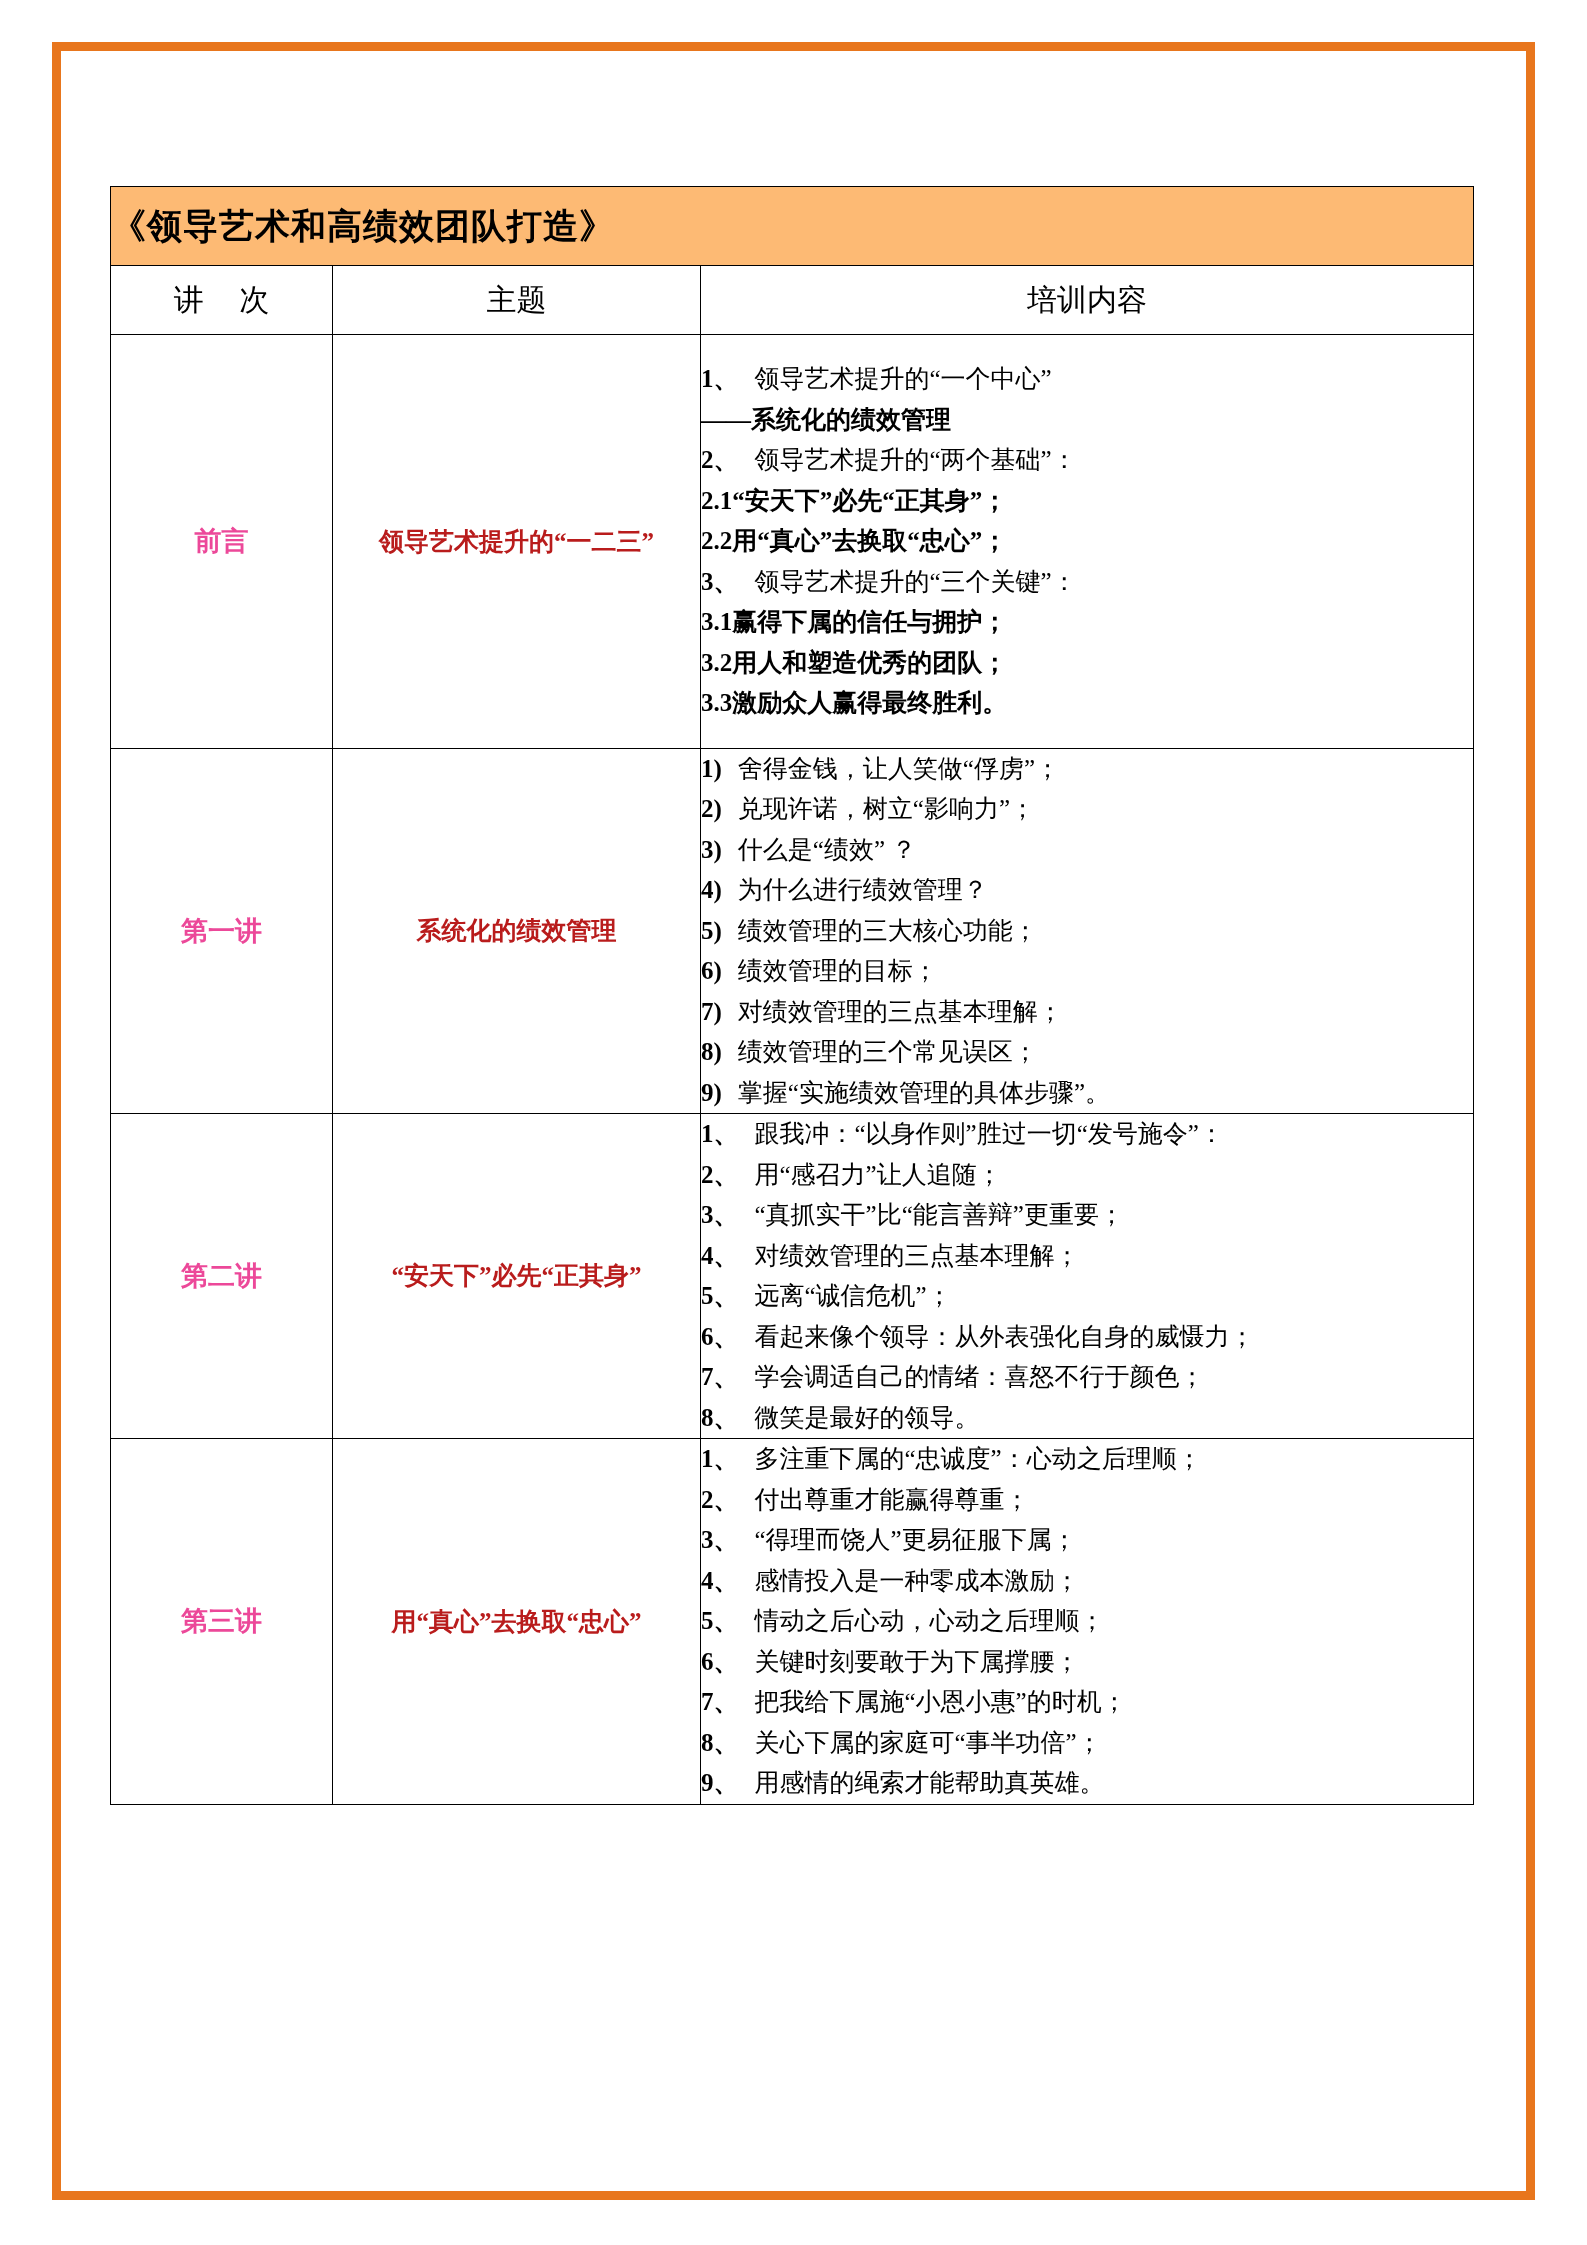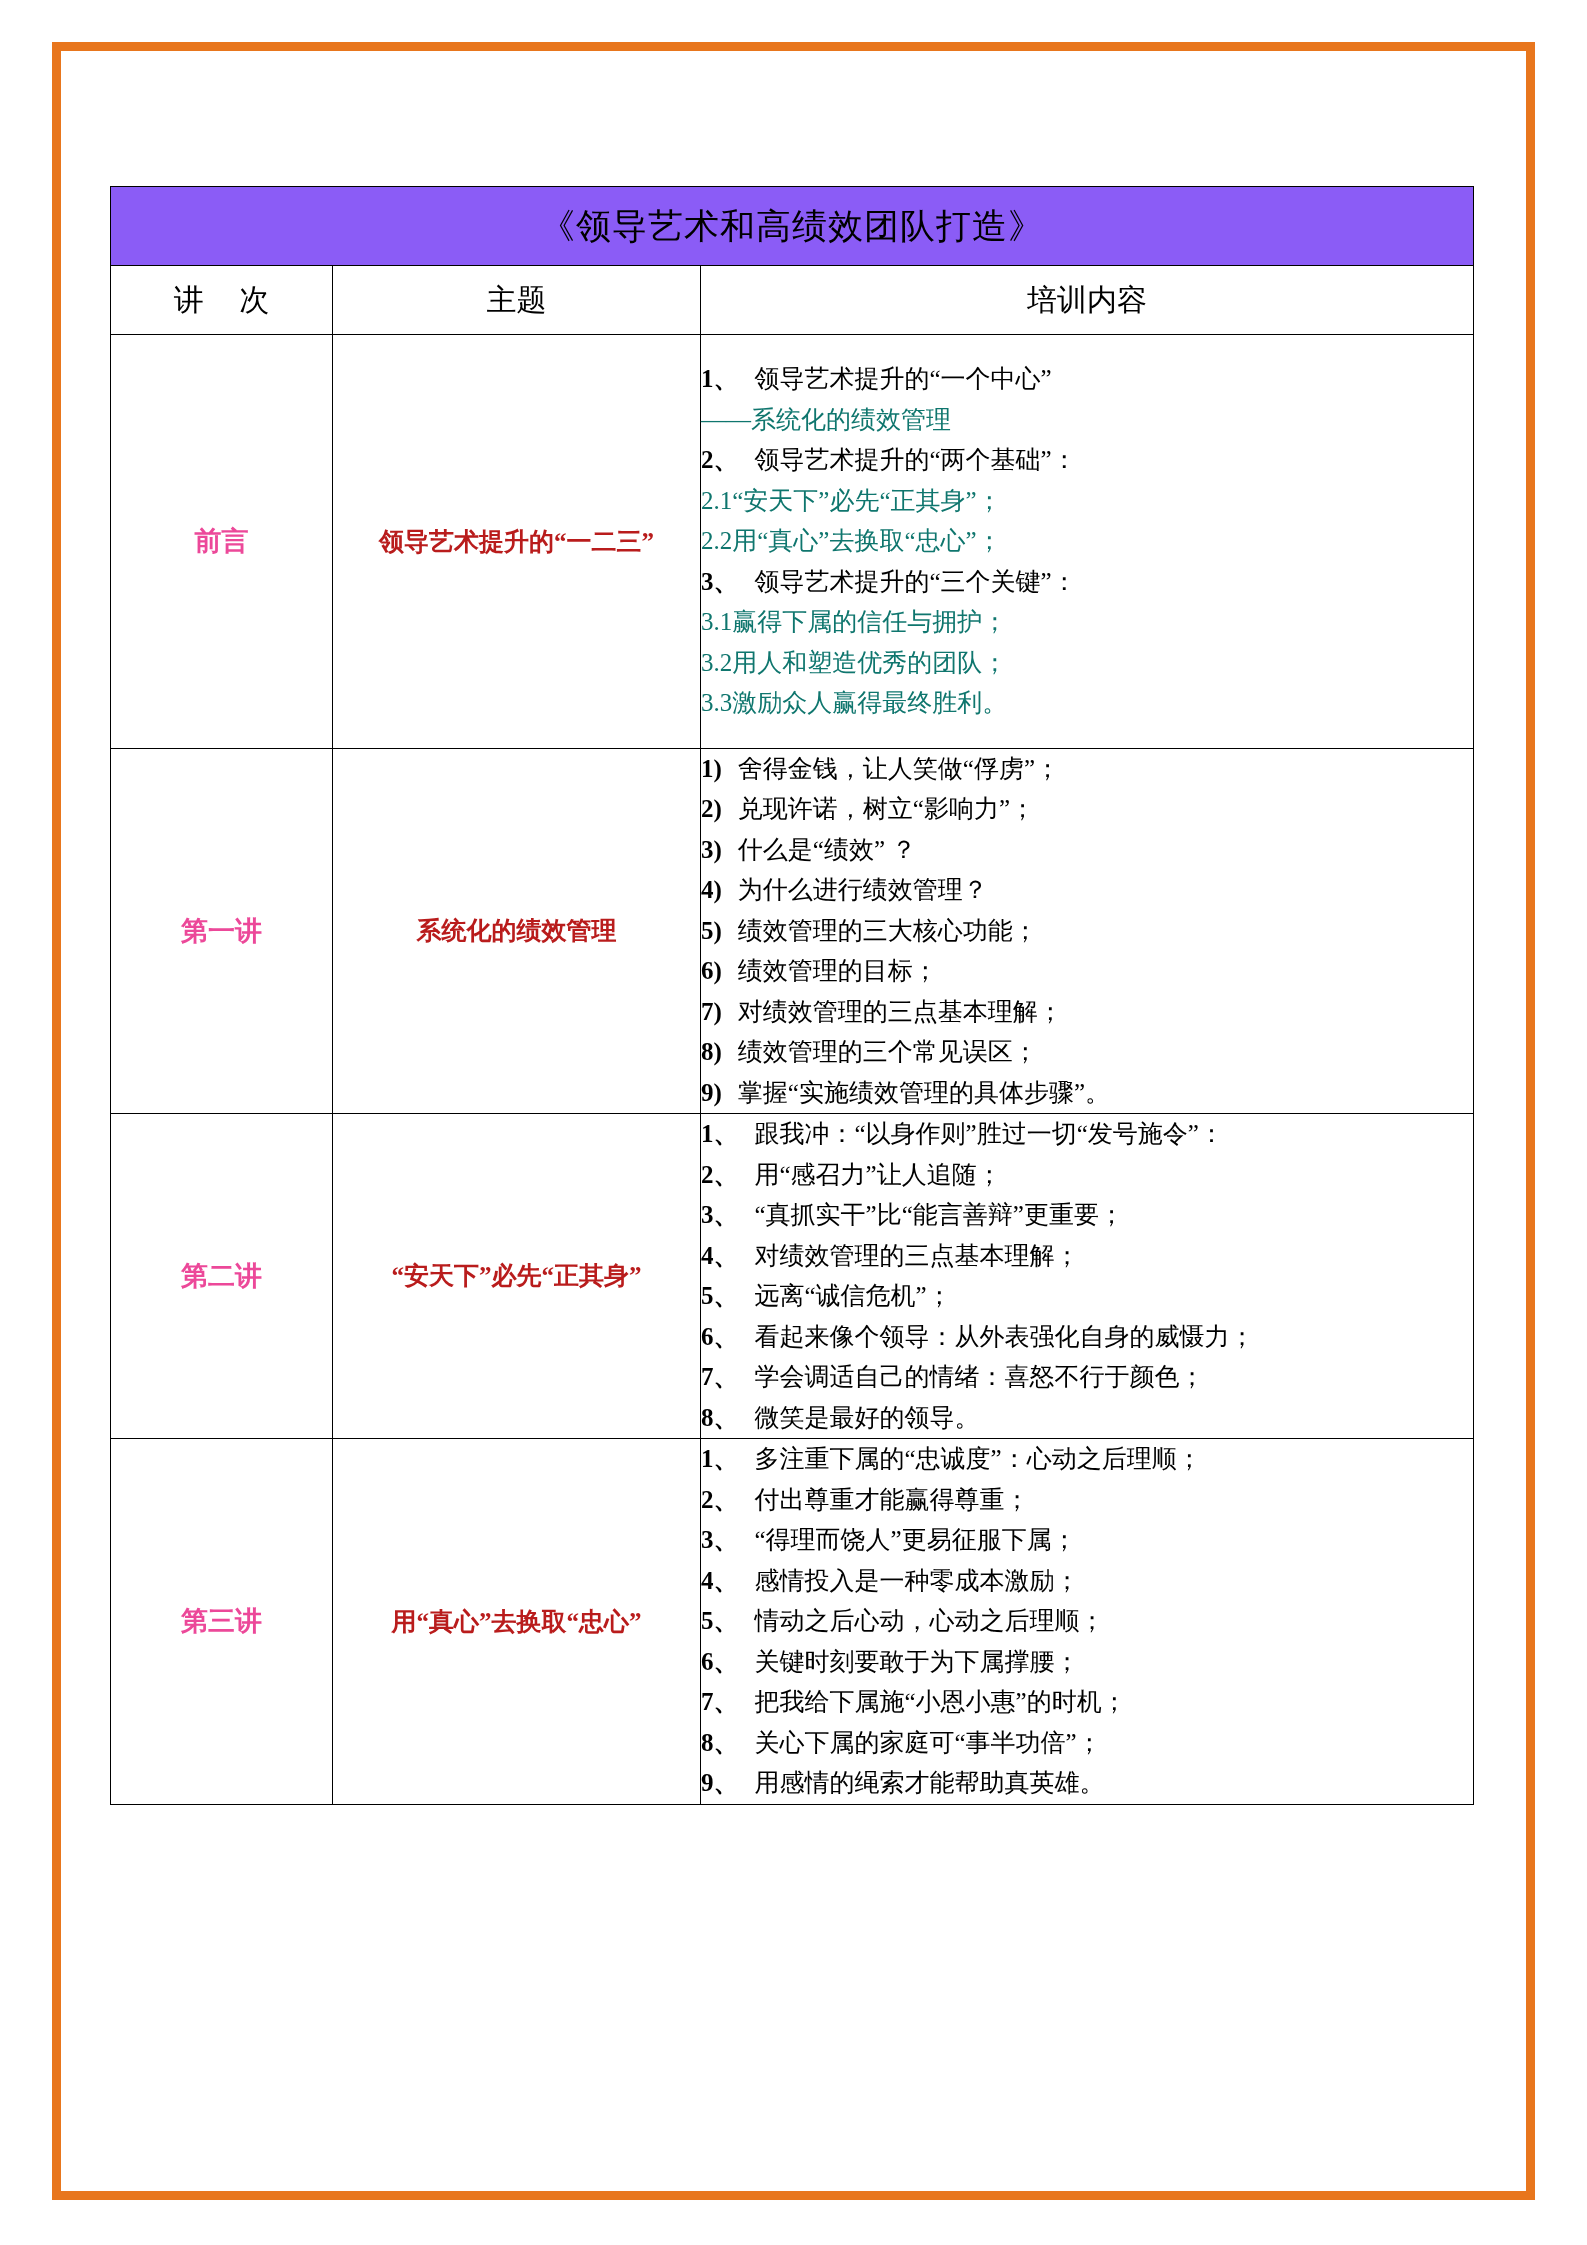--- a/index.html
+++ b/index.html
@@ -32,24 +32,23 @@
     border-collapse: collapse;
     table-layout: fixed;
     width: 1363px;
   }
   table.syllabus td, table.syllabus th {
     border: 1px solid #000000;
     vertical-align: middle;
     padding: 0;
   }
   .title-cell {
-    background: #8b5cf6;
-    text-align: center;
+    background: #fdba74;
     font-size: 35px;
-    font-weight: normal;
+    font-weight: bold;
     letter-spacing: 1px;
     height: 78px;
     color: #000000;
   }
   .head-cell {
     text-align: center;
     font-size: 30px;
     height: 68px;
     color: #000000;
   }
@@ -81,22 +80,22 @@
     font-size: 25px;
     line-height: 1.62;
     color: #000000;
     margin-left: 21px;
   }
   .body-cell .ln {
     display: block;
     white-space: nowrap;
   }
   .body-cell .ln.blue {
-    color: #0f766e;
-    font-weight: normal;
+    color: #000000;
+    font-weight: bold;
   }
   .body-cell .ln .num {
     font-weight: bold;
   }
   .body-cell .ln .gap {
     display: inline-block;
     width: 16px;
   }
   .row-preface .body-cell { padding-top: 24px; padding-bottom: 24px; }
 </style>

